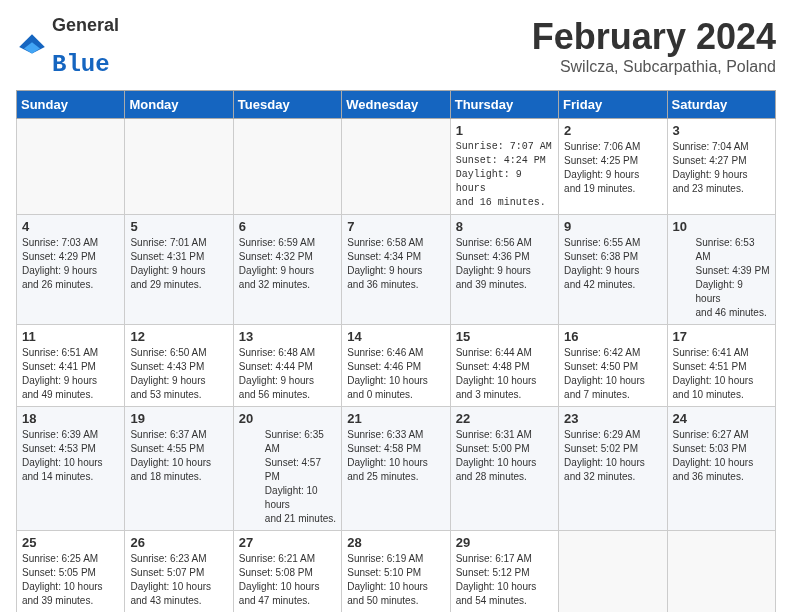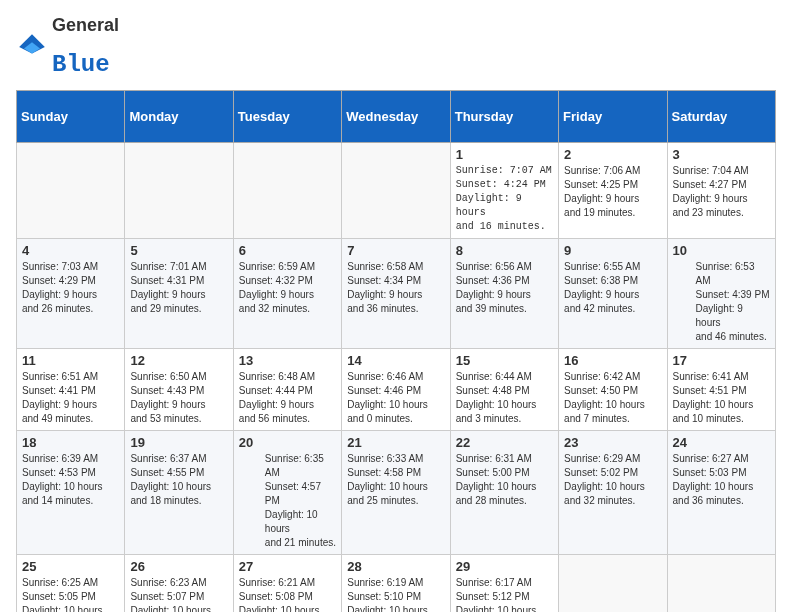--- a/index.html
+++ b/index.html
@@ -56,21 +56,21 @@
     }
     .calendar {
       width: 100%;
       border-collapse: collapse;
     }
     .calendar th {
       background-color: #1565c0;
       color: #fff;
       font-size: 13px;
       font-weight: bold;
-      padding: 18px 4px;
+      padding: 6px 4px;
       text-align: left;
       border: 1px solid #aaa;
     }
     .calendar td {
       vertical-align: top;
       border: 1px solid #ccc;
       padding: 4px 5px;
       width: 108px;
       min-height: 80px;
       font-size: 10.5px;
@@ -107,20 +107,22 @@
     <svg class="logo-icon" viewBox="0 0 40 40">
       <polygon points="20,4 36,20 20,28 4,20" fill="#1565c0"></polygon>
       <polygon points="20,14 30,22 20,28 10,22" fill="#42a5f5"></polygon>
     </svg>
     <div class="logo-text">
       <span class="logo-general">General</span>
       <span class="logo-blue">Blue</span>
     </div>
   </div>
   <div class="title-area">
+    <div class="month-title">February 2024</div>
+    <div class="subtitle">Swilcza, Subcarpathia, Poland</div>
   </div>
 </div>
 
 <table class="calendar">
   <thead>
     <tr>
     <th>Sunday</th>
         <th>Monday</th>
         <th>Tuesday</th>
         <th>Wednesday</th>

